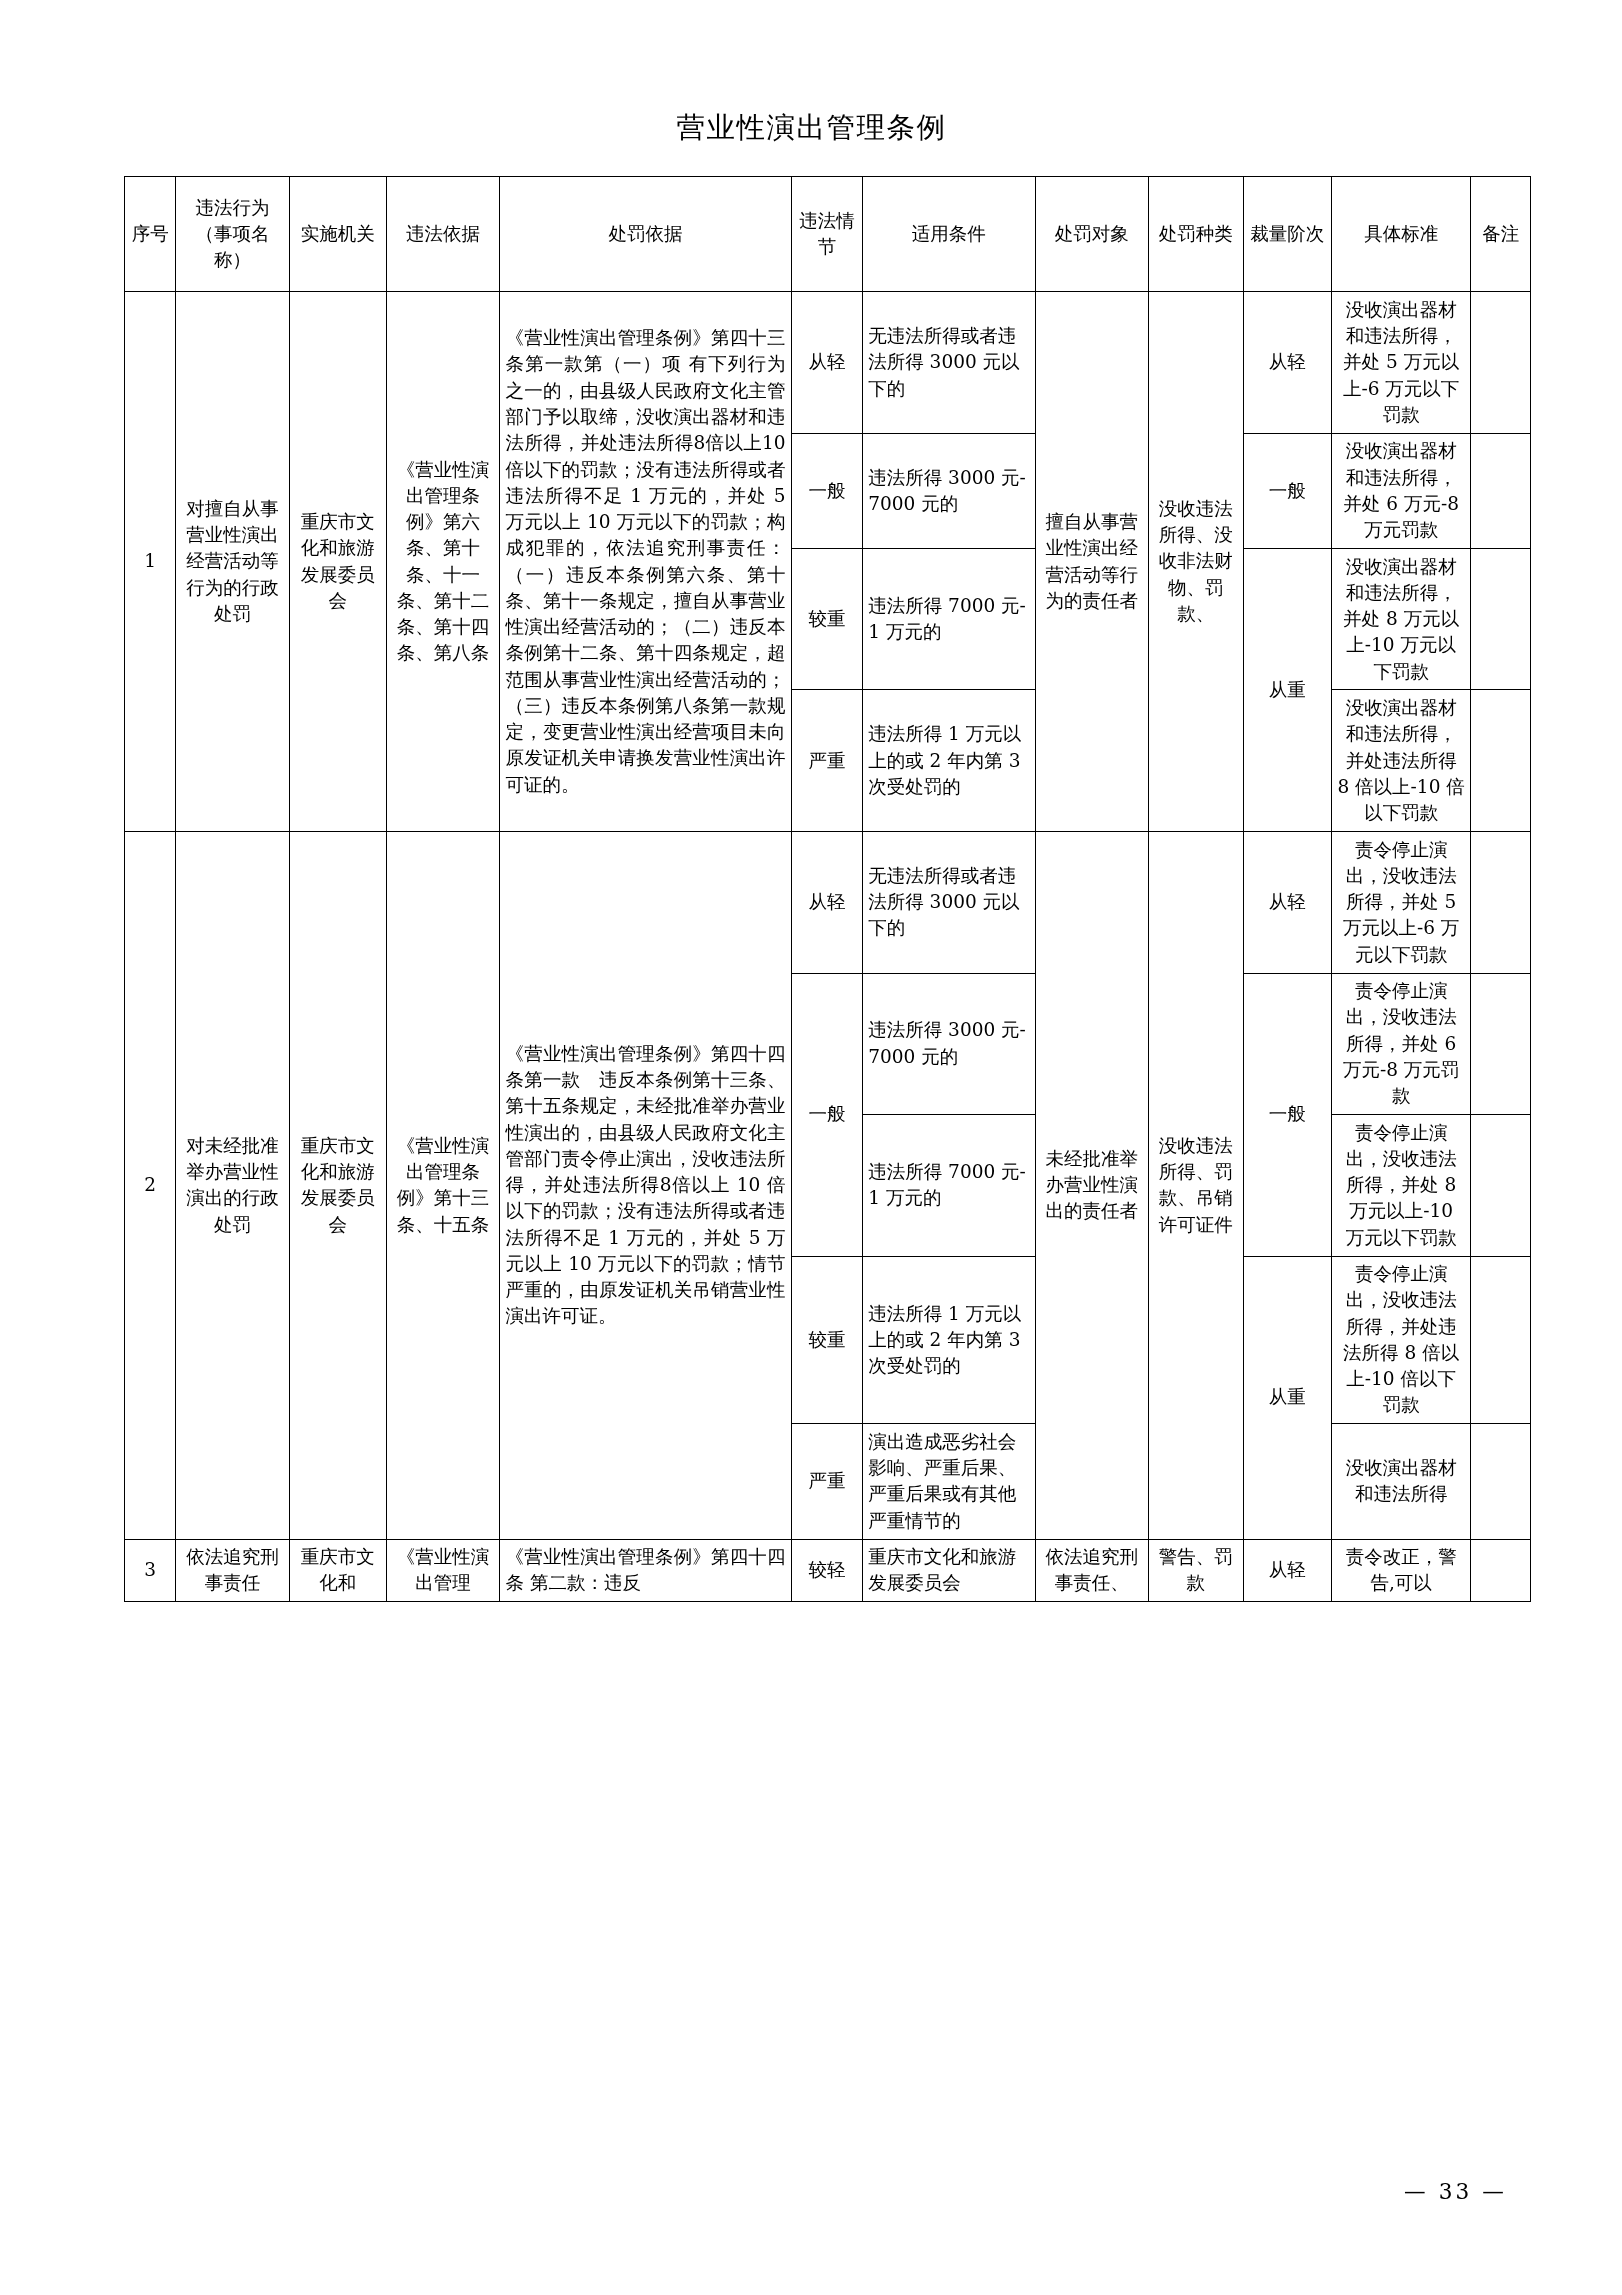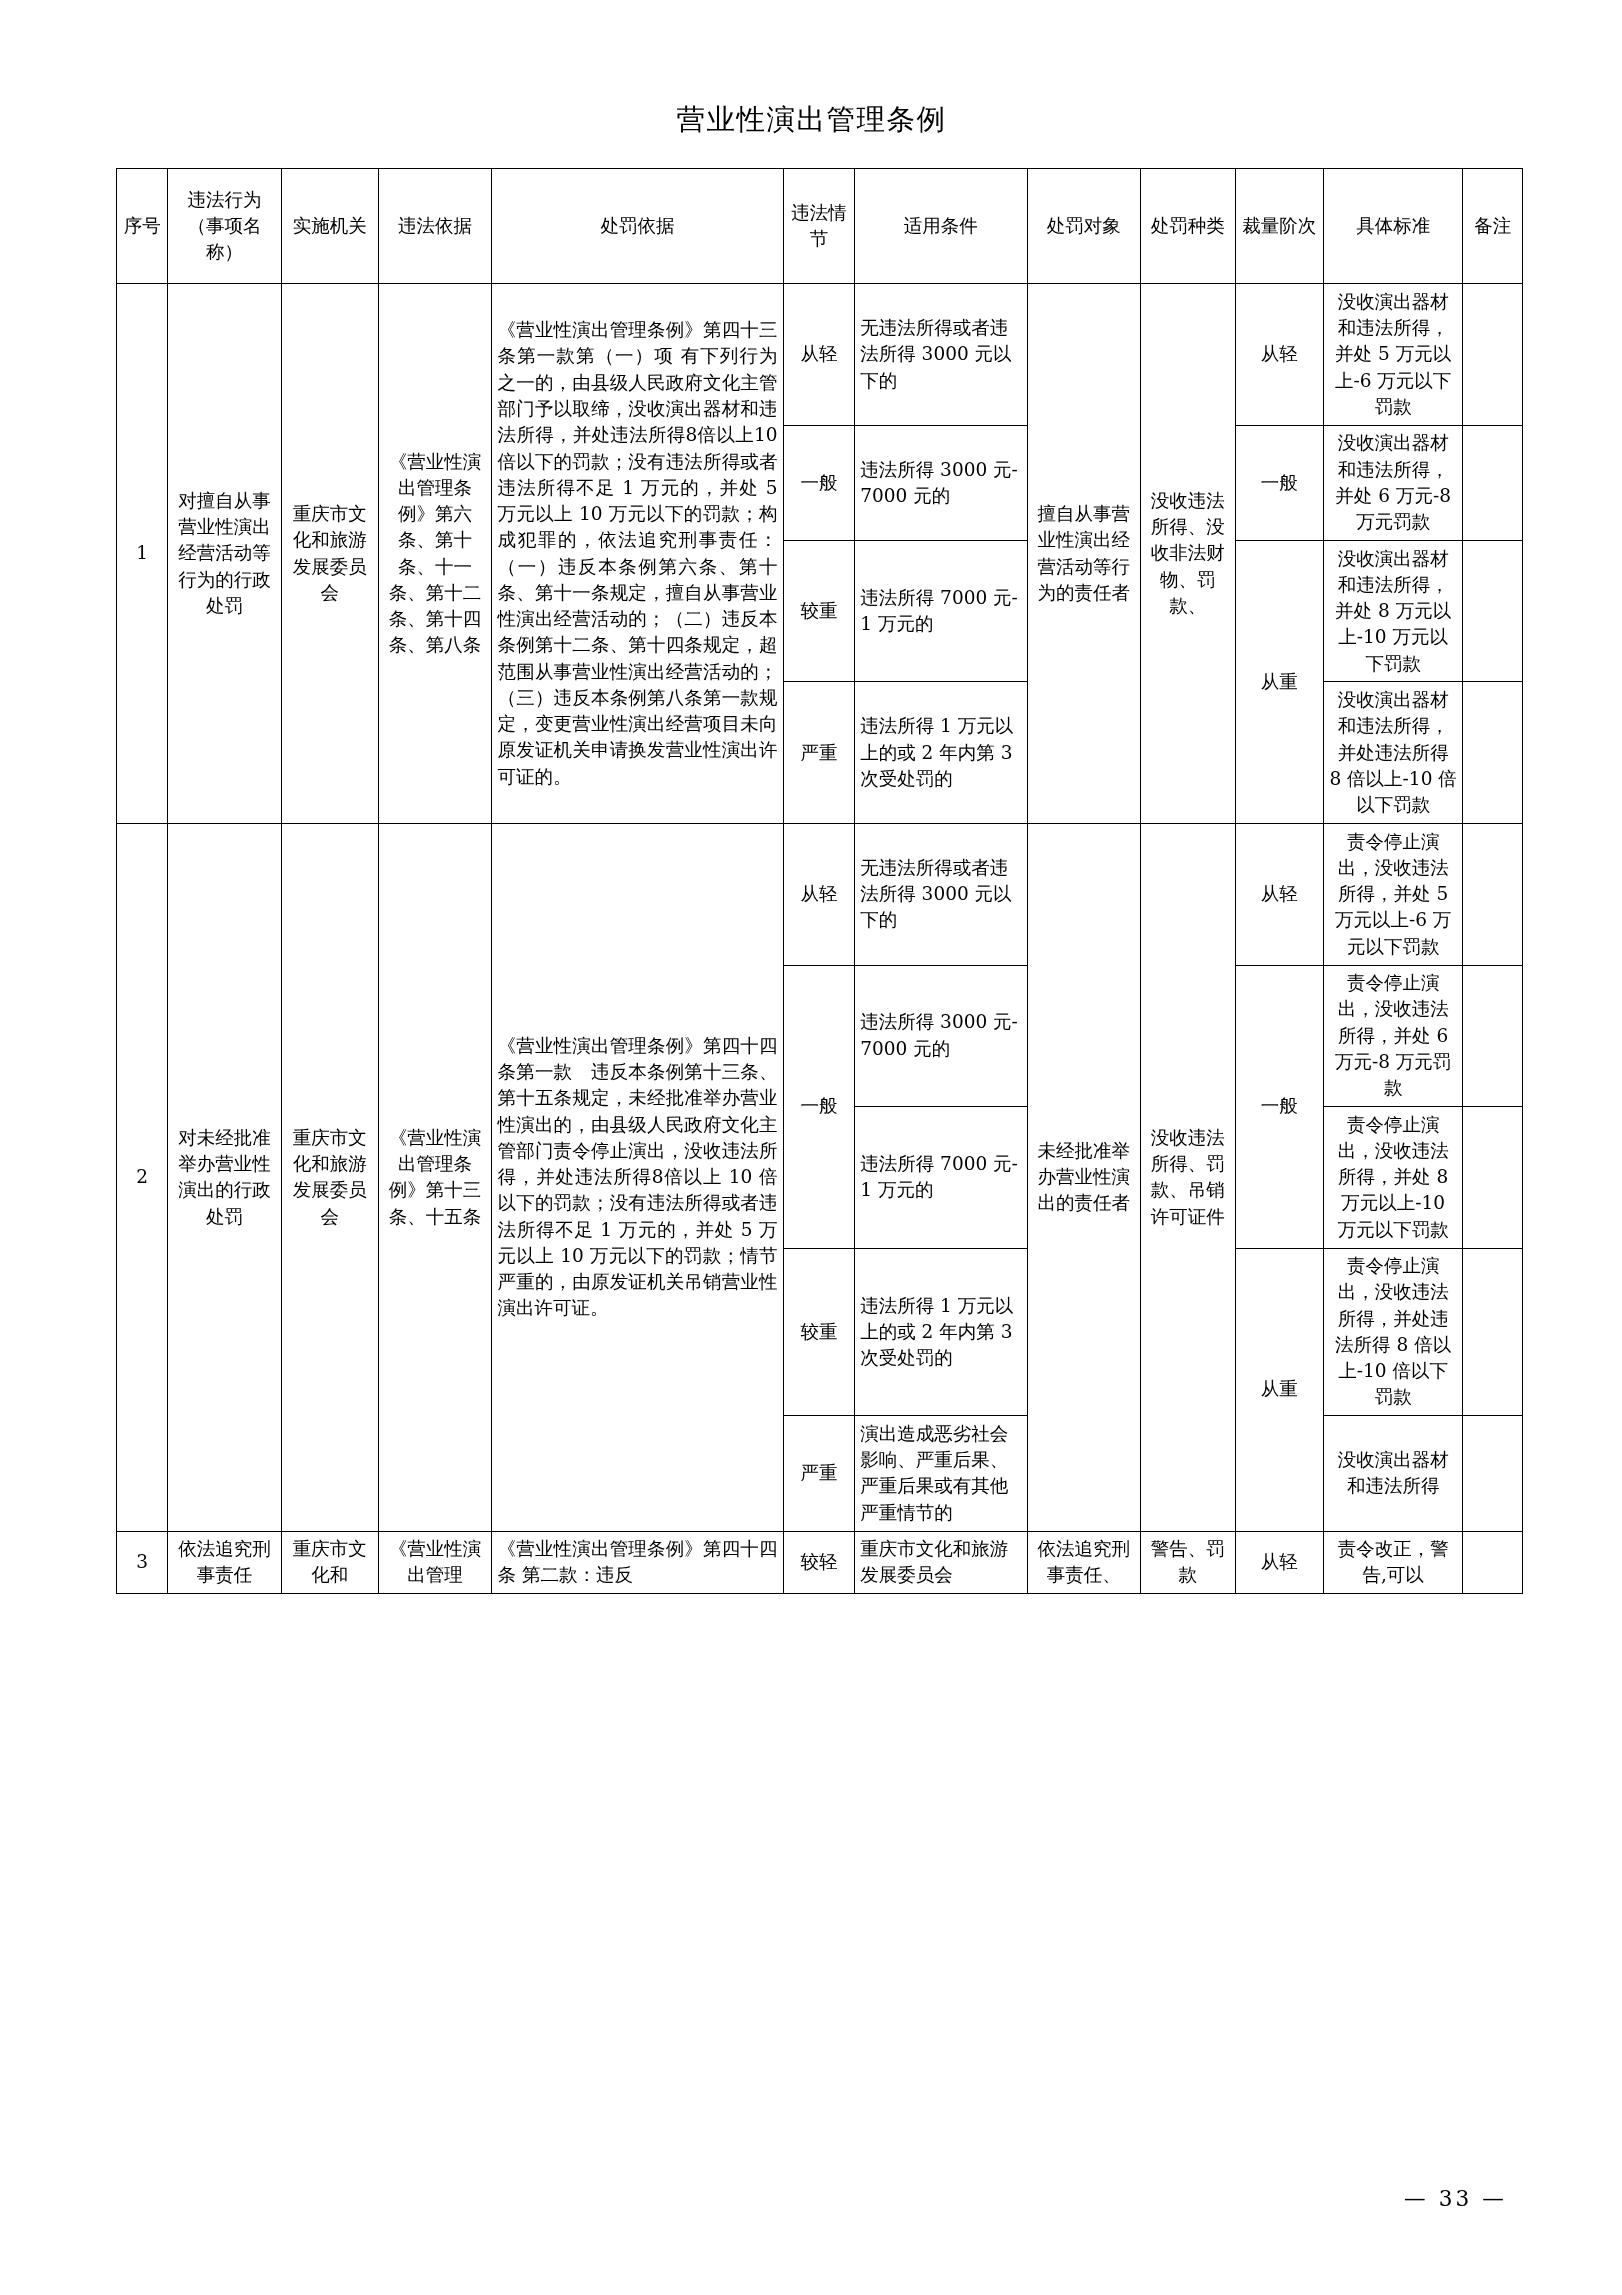--- a/index.html
+++ b/index.html
@@ -12,21 +12,21 @@
     height: 2295px;
     font-family: "DejaVu Serif", "Liberation Serif", serif;
     color: #000000;
     position: relative;
     overflow: hidden;
   }
   .page {
     width: 1623px;
     height: 2295px;
     box-sizing: border-box;
-    padding: 8px;
+    padding: 16px;
     position: relative;
   }
   .doc-title {
     text-align: center;
     font-size: 28.5px;
     letter-spacing: 1.5px;
     margin: 0;
     padding-top: 93px;
     padding-bottom: 0px;
     font-weight: normal;
@@ -80,21 +80,21 @@
     text-align: center;
     vertical-align: middle;
     line-height: 1.45;
   }
   td.cond-cell { text-align: left; line-height: 1.45; }
   td.seq-cell { text-align: center; font-size: 19px; }
 
   .page-number {
     position: absolute;
     right: 116px;
-    bottom: 84px;
+    bottom: 91px;
     font-size: 21.6px;
     letter-spacing: 3.1px;
     font-family: "DejaVu Serif", "Liberation Serif", serif;
   }
 </style>
 </head>
 <body>
 
 <div class="page">
 

